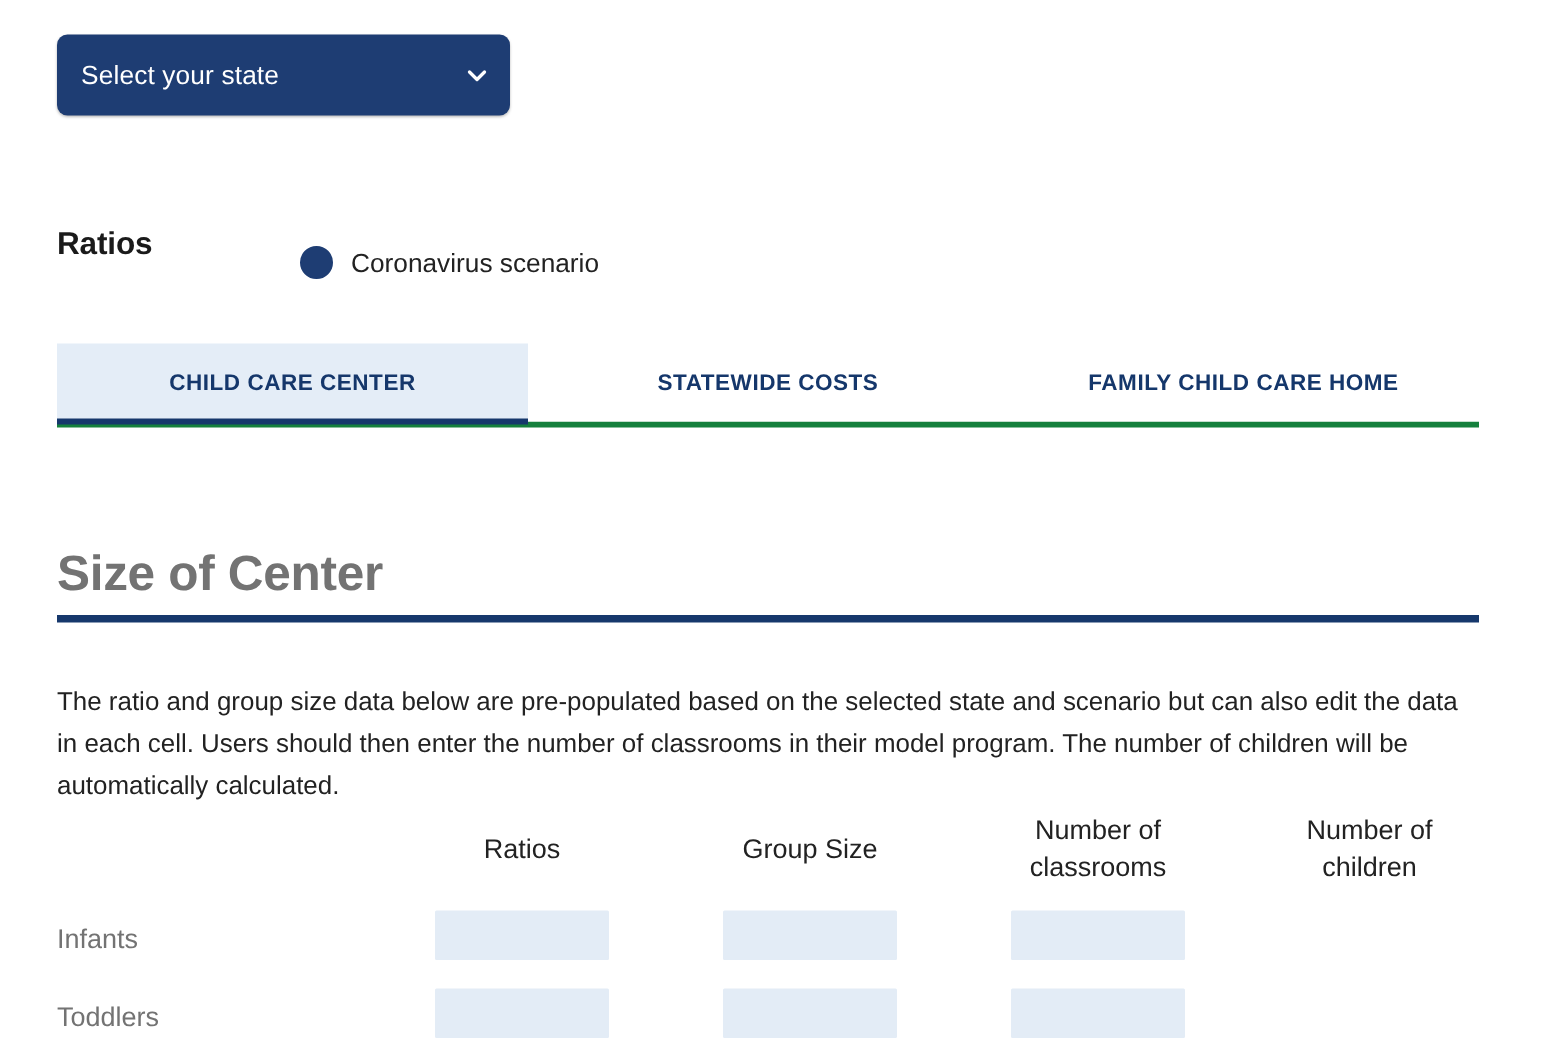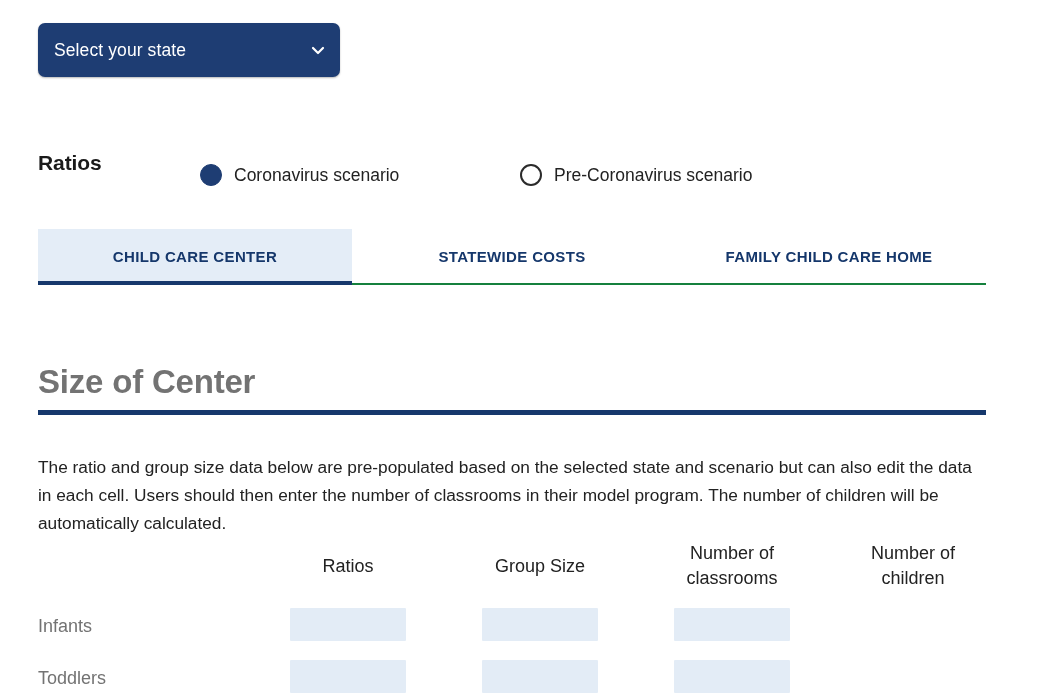--- a/index.html
+++ b/index.html
@@ -110,21 +110,21 @@
 
   
   .tabs {
     position: absolute;
     left: 38px;
     top: 229px;
     width: 948px;
     height: 56px;
     display: flex;
     align-items: stretch;
-    border-bottom: 2px solid #15803d;
+    border-bottom: 4px solid #15803d;
   }
   .tab {
     display: flex;
     align-items: center;
     justify-content: center;
     font-size: 15px;
     font-weight: bold;
     letter-spacing: 0.35px;
     color: #15376b;
     background: #ffffff;
@@ -253,24 +253,20 @@
   </div>
 
   <div class="ratios-row">
     <div class="ratios-label">Ratios</div>
 
     <div class="radio-option opt0">
       <span class="radio-mark on"></span>
       <span class="radio-text">Coronavirus scenario</span>
     </div>
 
-    <div class="radio-option opt1">
-      <span class="radio-mark off"></span>
-      <span class="radio-text">Pre-Coronavirus scenario</span>
-    </div>
   </div>
 
   <div class="tabs">
     <div class="tab t0 active">
       <span>CHILD CARE CENTER</span>
     </div>
     <div class="tab t2">
       <span>STATEWIDE COSTS</span>
     </div>
     <div class="tab t1">

